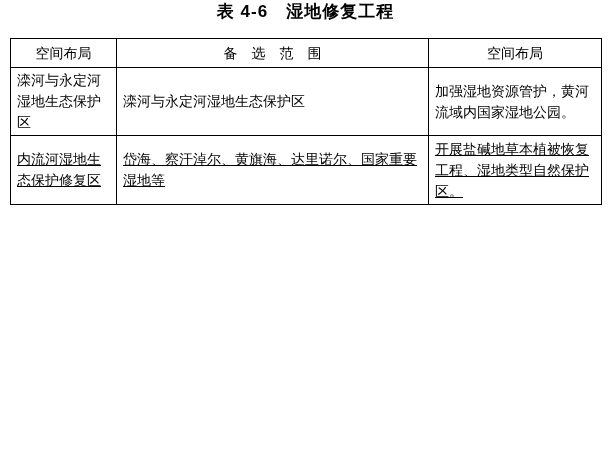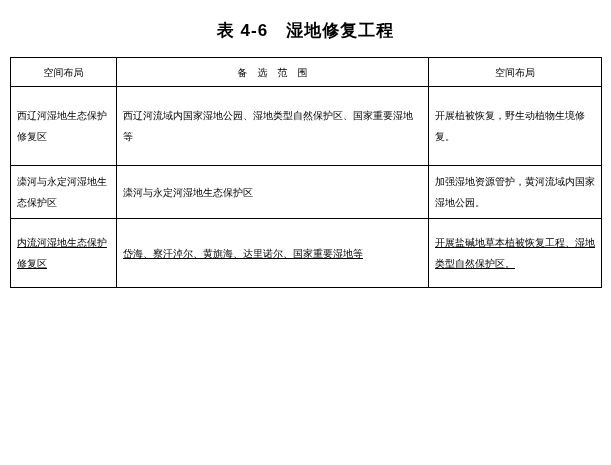--- a/index.html
+++ b/index.html
@@ -11,40 +11,40 @@
     position: relative;
     width: 611px;
     height: 465px;
     background: #ffffff;
     color: #000000;
     font-family: "Liberation Sans", sans-serif;
     overflow: hidden;
   }
   .doc-title {
     margin: 0;
-    padding-top: 20px;
+    padding-top: 1px;
     text-align: center;
     font-size: 17px;
     font-weight: bold;
     letter-spacing: 1px;
     line-height: 22px;
   }
   table.data-table {
     border-collapse: collapse;
     table-layout: fixed;
     width: 591px;
     margin: 15px 0 0 10px;
   }
   table.data-table col.c1 { width: 106px; }
   table.data-table col.c2 { width: 312px; }
   table.data-table col.c3 { width: 173px; }
   table.data-table th,
   table.data-table td {
     border: 1px solid #000000;
-    font-size: 10px;
+    font-size: 14px;
     line-height: 21px;
     padding: 2px 6px;
     vertical-align: middle;
     word-break: break-all;
     overflow: hidden;
   }
   table.data-table th {
     font-weight: normal;
     text-align: center;
     height: 24px;
@@ -72,25 +72,20 @@
       <col class="c3">
     </colgroup>
     <thead>
       <tr>
         <th>空间布局</th>
         <th>备　选　范　围</th>
         <th>空间布局</th>
       </tr>
     </thead>
     <tbody>
-      <tr class="row-1">
-        <td>西辽河湿地生态保护修复区</td>
-        <td>西辽河流域内国家湿地公园、湿地类型自然保护区、国家重要湿地等</td>
-        <td>开展植被恢复，野生动植物生境修复。</td>
-      </tr>
       <tr class="row-2">
         <td>滦河与永定河湿地生态保护区</td>
         <td>滦河与永定河湿地生态保护区</td>
         <td>加强湿地资源管护，黄河流域内国家湿地公园。</td>
       </tr>
       <tr class="row-4">
         <td>内流河湿地生态保护修复区</td>
         <td>岱海、察汗淖尔、黄旗海、达里诺尔、国家重要湿地等</td>
         <td>开展盐碱地草本植被恢复工程、湿地类型自然保护区。</td>
       </tr>

